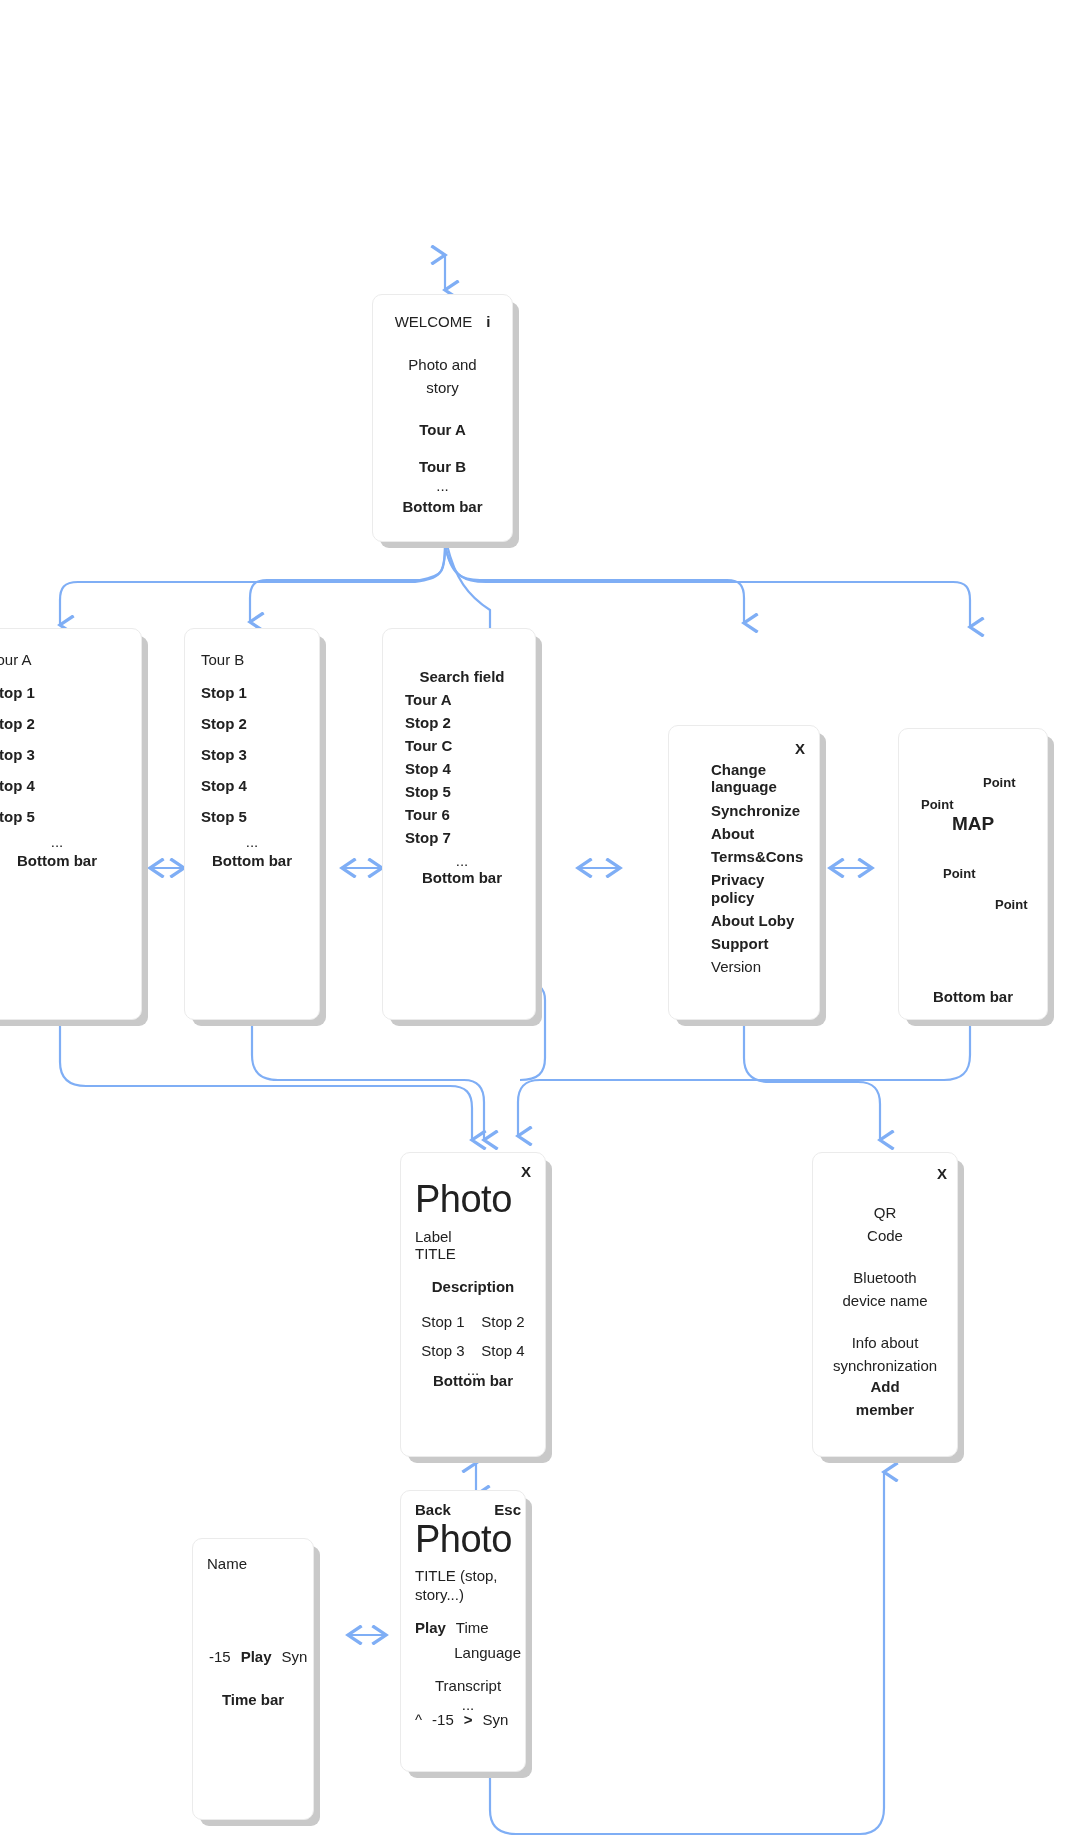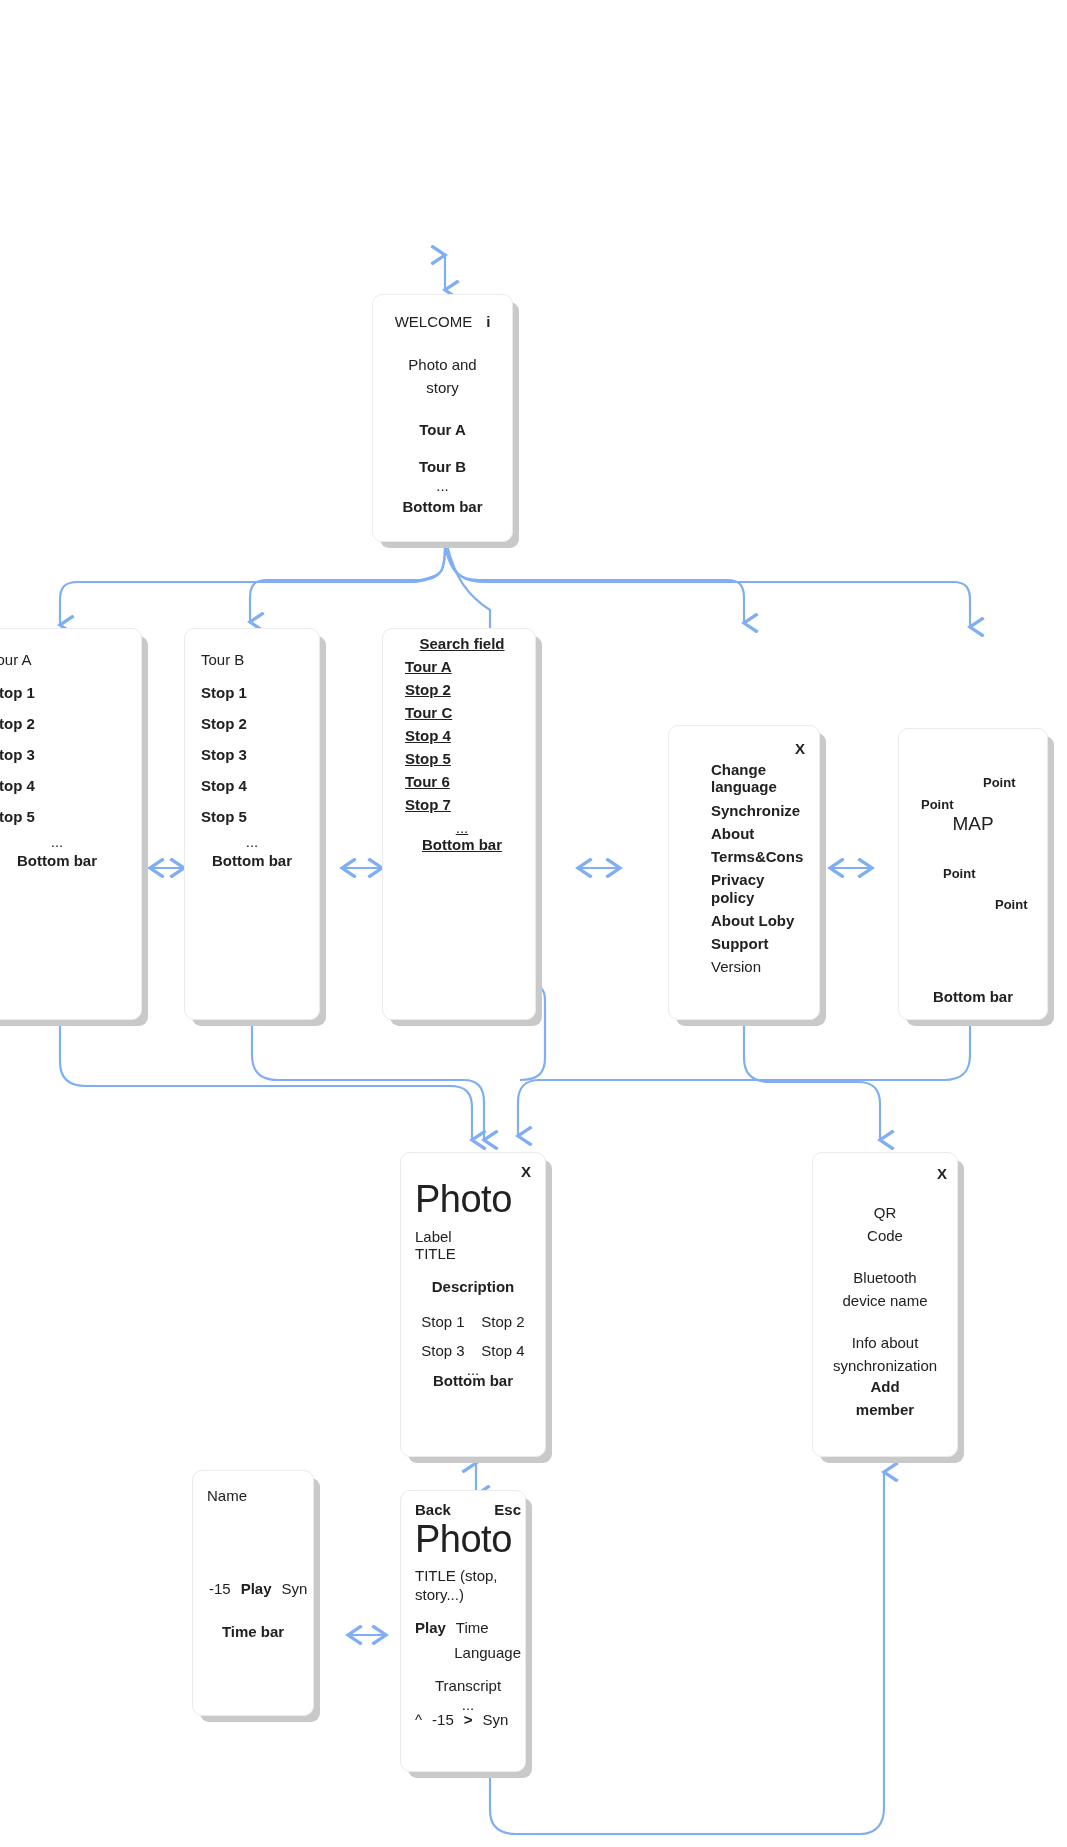--- a/index.html
+++ b/index.html
@@ -67,38 +67,38 @@
   .wel-bottom { margin-top: 4px; font-size: 15px; font-weight: bold; }
 
   
   .list-card { padding: 22px 16px 0 16px; align-items: flex-start; }
   .list-card .title { font-size: 15px; margin-bottom: 16px; }
   .list-card .item { font-size: 15px; font-weight: bold; margin-bottom: 14px; }
   .list-card .dots { font-size: 15px; align-self: center; margin-top: -6px; }
   .list-card .bottombar { font-size: 15px; font-weight: bold; align-self: center; margin-top: 2px; }
 
   
-  .search-card { padding: 6px 16px 0 16px; align-items: flex-start; text-decoration: underline; }
+  .search-card { padding: 39px 16px 0 16px; align-items: flex-start; }
   .search-card .sf { font-size: 15px; font-weight: bold; align-self: center; margin-bottom: 6px; }
   .search-card .item { font-size: 15px; font-weight: bold; margin-bottom: 6px; }
   .search-card .dots { font-size: 15px; align-self: center; }
   .search-card .bottombar { font-size: 15px; font-weight: bold; align-self: center; }
 
   
   .settings-card { padding: 14px 14px 0 14px; align-items: flex-start; }
   .settings-card .closex { align-self: flex-end; font-size: 15px; font-weight: bold; margin-bottom: 4px; }
   .settings-card .item { font-size: 15px; font-weight: bold; margin-bottom: 6px; line-height: 1.15; margin-left: 28px; }
   .settings-card .item.normal { font-weight: normal; }
 
   
   .map-card { padding: 0; align-items: stretch; position: relative; }
   .map-card .pt { position: absolute; font-size: 13px; font-weight: bold; }
   .map-card .maplabel {
     position: absolute; left: 0; right: 0; top: 84px;
-    text-align: center; font-size: 19px; font-weight: normal;
+    text-align: center; font-size: 19px; font-weight: bold;
   }
   .map-card .bottombar {
     position: absolute; left: 0; right: 0; bottom: 14px;
     text-align: center; font-size: 15px; font-weight: bold;
   }
 
   
   .photo-card { padding: 10px 14px 0 14px; align-items: flex-start; }
   .photo-card .closex { align-self: flex-end; font-size: 15px; font-weight: bold; }
   .photo-card .bigphoto { font-size: 38px; line-height: 1.0; margin-top: 0px; letter-spacing: -0.5px; }
@@ -299,21 +299,21 @@
     <div class="grp">
       <div class="line">Info about</div>
       <div class="line">synchronization</div>
     </div>
     <div style="text-align:center; margin-top:-2px;">
       <div class="bold">Add</div>
       <div class="bold">member</div>
     </div>
   </div>
 
-  <div class="card mini-card" style="left:192px; top:1470px; width:122px; height:246px;">
+  <div class="card mini-card" style="left:192px; top:1538px; width:122px; height:282px;">
     <div class="name">Name</div>
     <div class="ctrls">
       <span>-15</span>
       <span class="b">Play</span>
       <span>Syn</span>
     </div>
     <div class="timebar">Time bar</div>
   </div>
 
   <div class="card player-card" style="left:400px; top:1490px; width:126px; height:282px;">

